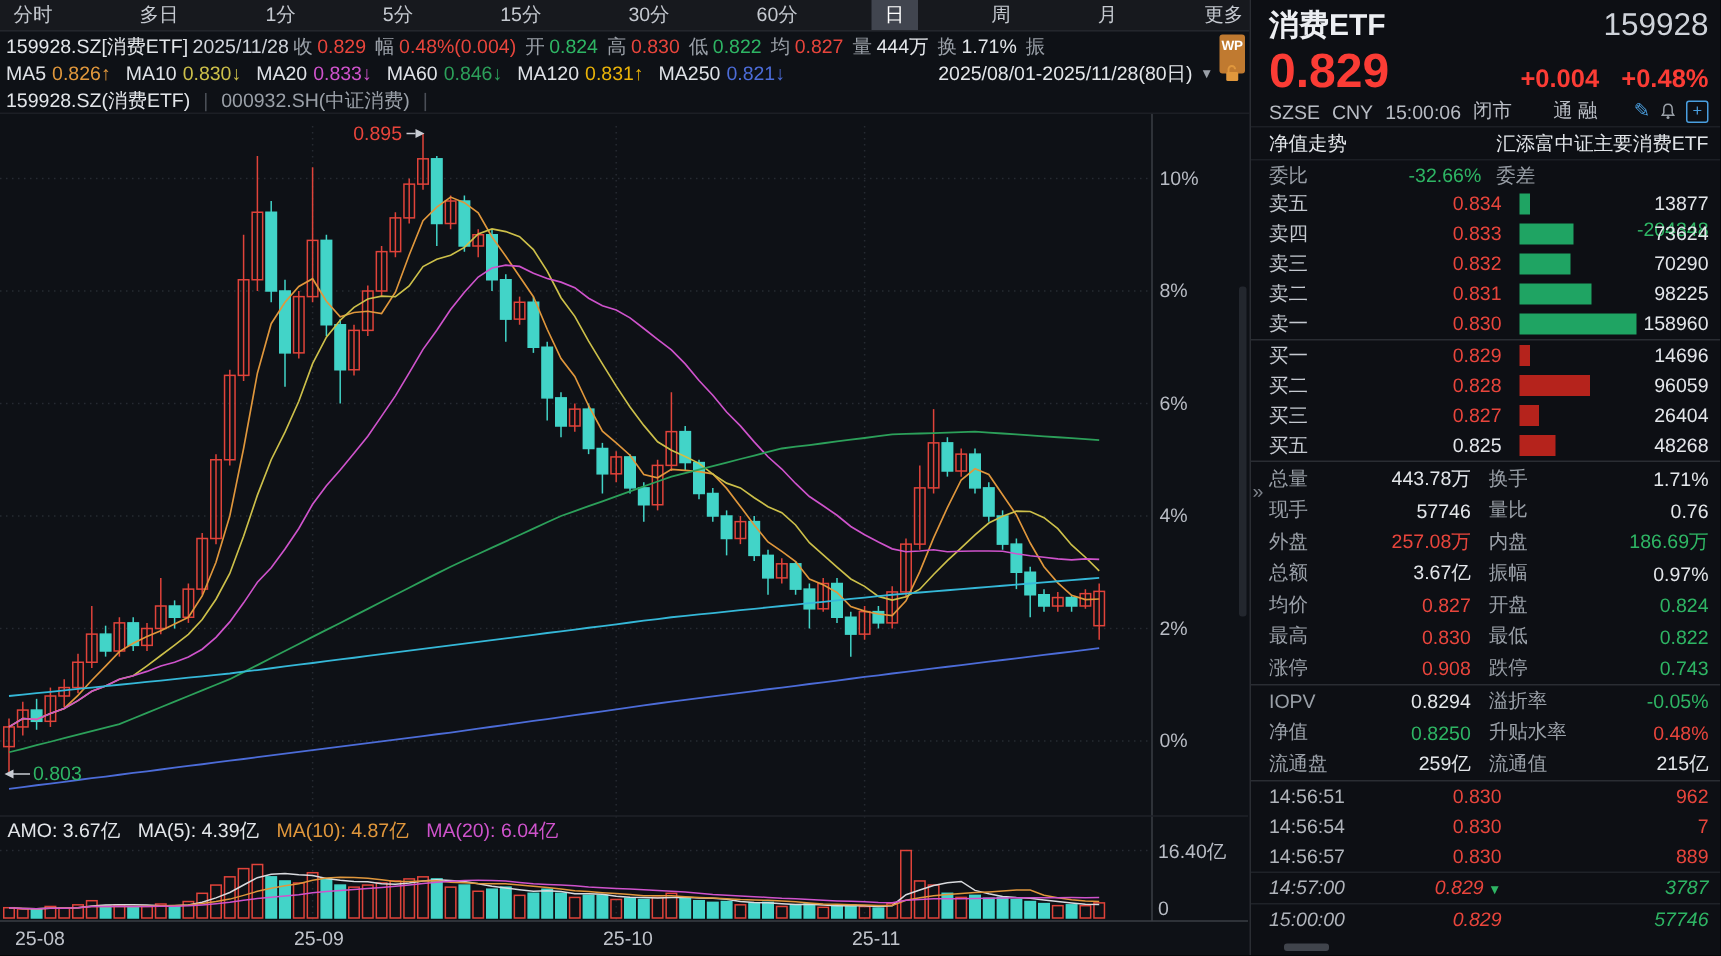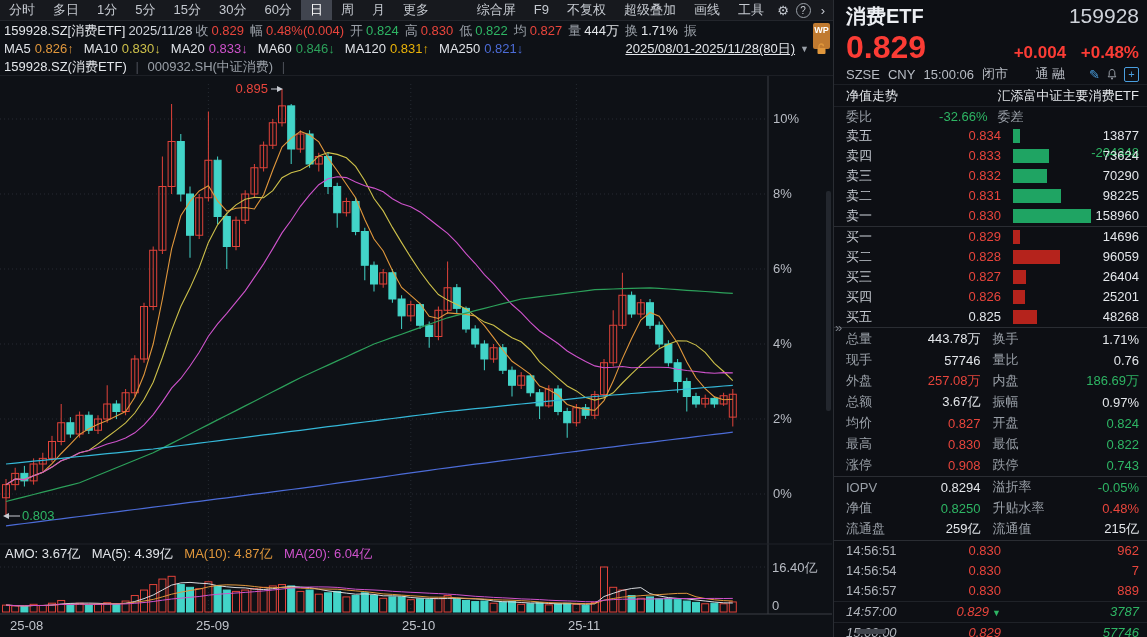--- a/index.html
+++ b/index.html
@@ -21,21 +21,21 @@
   .info-sym{color:#e3e6ea;margin-right:14px;}
   .info-date{color:#cfd3da;margin-right:12px;}
   .fld{margin-right:10px;}
   .fld .lab{color:#9aa0a8;}
   .wp-badge{margin-left:auto;margin-right:6px;margin-top:2px;width:17px;height:26px;line-height:14px;background:#c07a30;
             color:#fff;font-size:9px;font-weight:bold;text-align:center;border-radius:2px;}
   .ma-row{height:18px;line-height:18px;display:flex;white-space:nowrap;padding-left:4px;}
   .ma-item{margin-right:10px;}
   .ma-item .lab{color:#dfe2e7;margin-right:4px;}
   .range-box{margin-left:auto;display:flex;align-items:center;margin-right:6px;}
-  .range-text{color:#e3e6ea;text-decoration:underline;}
+  .range-text{color:#e3e6ea;}
   .tri-down{font-size:9px;color:#9aa0a8;margin:0 5px;}
   .legend-row{height:17px;line-height:17px;padding-left:4px;white-space:nowrap;}
   .legend-sep{color:#4a4e56;margin:0 5px;}
   .chart-wrap{position:relative;width:833px;height:563px;border-top:1px solid #1c1f25;}
   #chart-svg{position:absolute;left:0;top:0;}
   .amo-row{position:absolute;left:5px;top:470px;height:16px;line-height:16px;white-space:nowrap;font-size:13px;}
   .amo-row span{margin-right:8px;margin-top:16px;}
   
   .right-pane{position:absolute;left:833px;top:0;width:314px;height:637px;background:#0d0f14;
               border-left:1px solid #2a2d33;box-sizing:border-box;}
@@ -87,21 +87,21 @@
   .hscroll-stub{position:absolute;left:22px;bottom:3px;width:30px;height:5px;background:#40444c;border-radius:2px;}
   .lock-icon{display:inline-flex;margin-left:2px;}
 </style>
 </head>
 <body>
 
 <div class="app">
 
   <div class="left-pane">
     <div class="toolbar">
-      <div class="tb-left" id="tb-left" style="display:flex;">
+      <div class="tb-left" id="tb-left" style="display:flex;gap:40px;">
           <div class="tb-btn">分时</div>
           <div class="tb-btn">多日</div>
           <div class="tb-btn">1分</div>
           <div class="tb-btn">5分</div>
           <div class="tb-btn">15分</div>
           <div class="tb-btn">30分</div>
           <div class="tb-btn">60分</div>
           <div class="tb-btn sel">日</div>
           <div class="tb-btn">周</div>
           <div class="tb-btn">月</div>
@@ -556,28 +556,20 @@
         </div>
         <div class="book-row">
           <span class="lab">买三</span>
           <span class="price r">0.827</span>
           <span class="barzone">
             <span class="bar" style="width: 13px; background: rgb(181, 35, 28);"></span>
             <span class="bvol">26404</span>
           </span>
         </div>
         <div class="book-row">
-          <span class="lab">买四</span>
-          <span class="price r">0.826</span>
-          <span class="barzone">
-            <span class="bar" style="width: 12px; background: rgb(181, 35, 28);"></span>
-            <span class="bvol">25201</span>
-          </span>
-        </div>
-        <div class="book-row">
           <span class="lab">买五</span>
           <span class="price w">0.825</span>
           <span class="barzone">
             <span class="bar" style="width: 24px; background: rgb(181, 35, 28);"></span>
             <span class="bvol">48268</span>
           </span>
         </div>
       </div>
     <div class="stats" id="stats-grid">
         <div class="stat-row">

